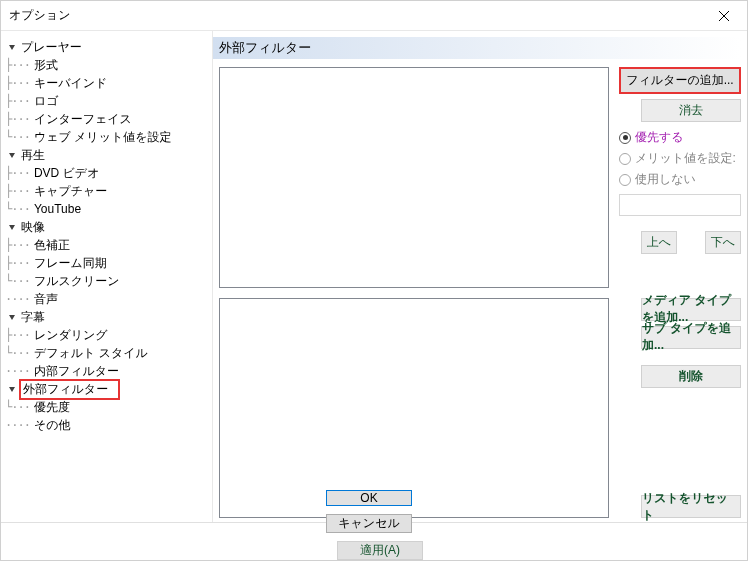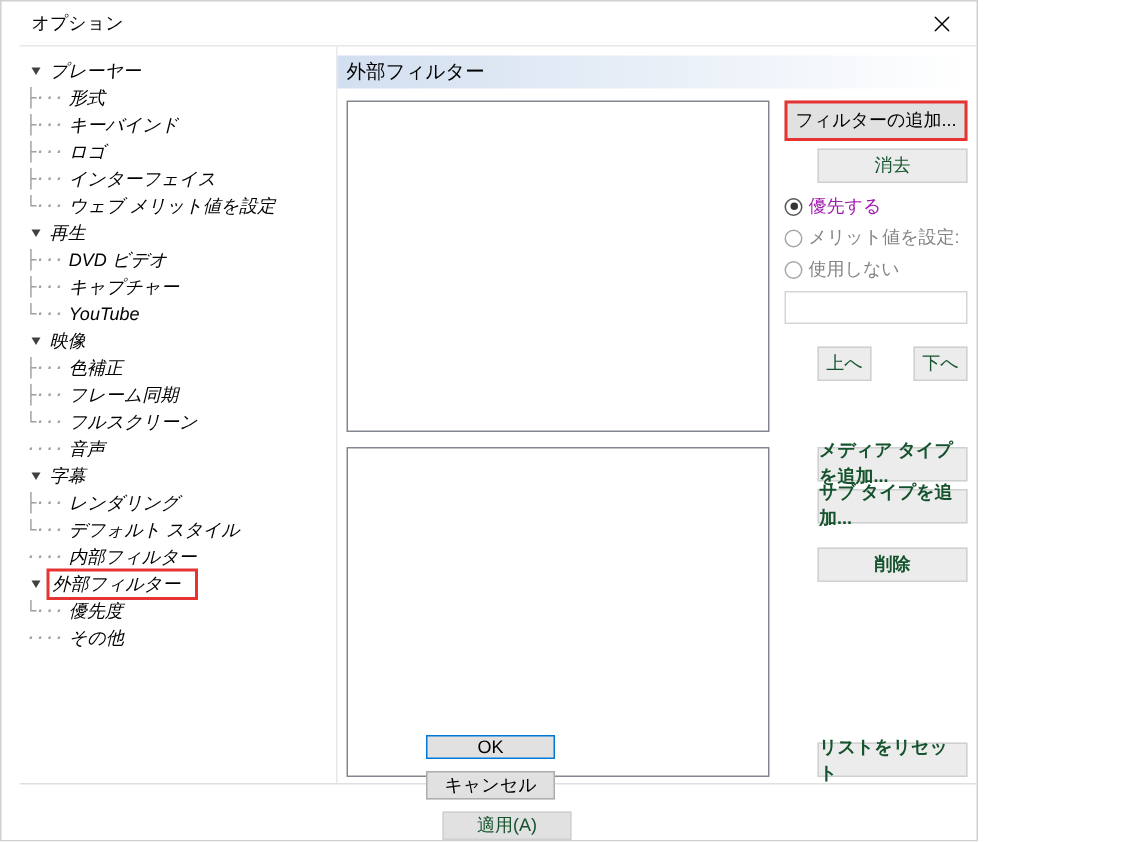--- a/index.html
+++ b/index.html
@@ -1,28 +1,28 @@
 <!DOCTYPE html>
 <html><head>
 <meta charset="utf-8">
 <style>
 * { box-sizing: border-box; margin: 0; padding: 0; }
 body { font-family: "Yu Gothic UI", "Meiryo", sans-serif; font-size: 12px; background: #fff; color: #000; width: 752px; height: 561px; overflow: hidden; }
 
-.window { width: 652px; height: 561px; border: 1px solid #d0d0d0; display: flex; flex-direction: column; padding-left: 12px; }
+.window { width: 748px; height: 561px; border: 1px solid #d0d0d0; display: flex; flex-direction: column; }
 
 .titlebar { height: 30px; display: flex; align-items: center; padding-left: 8px; border-bottom: 1px solid #e8e8e8; }
 .titlebar-title { flex: 1; font-size: 12px; }
 .titlebar-close { width: 46px; height: 30px; display: flex; align-items: center; justify-content: center; }
 .titlebar-close svg { width: 10px; height: 10px; }
 
 .body { flex: 1; display: flex; }
 
 .sidebar { width: 212px; border-right: 1px solid #e8e8e8; padding: 8px 4px; overflow: auto; }
-.tree { list-style: none; font-style: italic; }
+.tree { list-style: none; }
 .tree-item { display: flex; align-items: center; height: 16px; margin-bottom: 2px; white-space: nowrap; }
 .tree-toggle { width: 14px; height: 14px; display: inline-flex; align-items: center; justify-content: center; margin-right: 0; }
 .tree-connector { color: #a0a0a0; font-family: monospace; font-size: 12px; letter-spacing: -1px; margin-right: 2px; }
 .tree-label { padding: 0 2px; }
 .tree-label.selected { border: 2px solid #e63434; padding: 0 10px 0 2px; }
 
 .content { flex: 1; display: flex; flex-direction: column; }
 
 .section-header { height: 22px; background: linear-gradient(to right, #d2dff0, #ffffff); padding-left: 6px; display: flex; align-items: center; font-size: 13px; margin: 6px 6px 0 0; }
 

